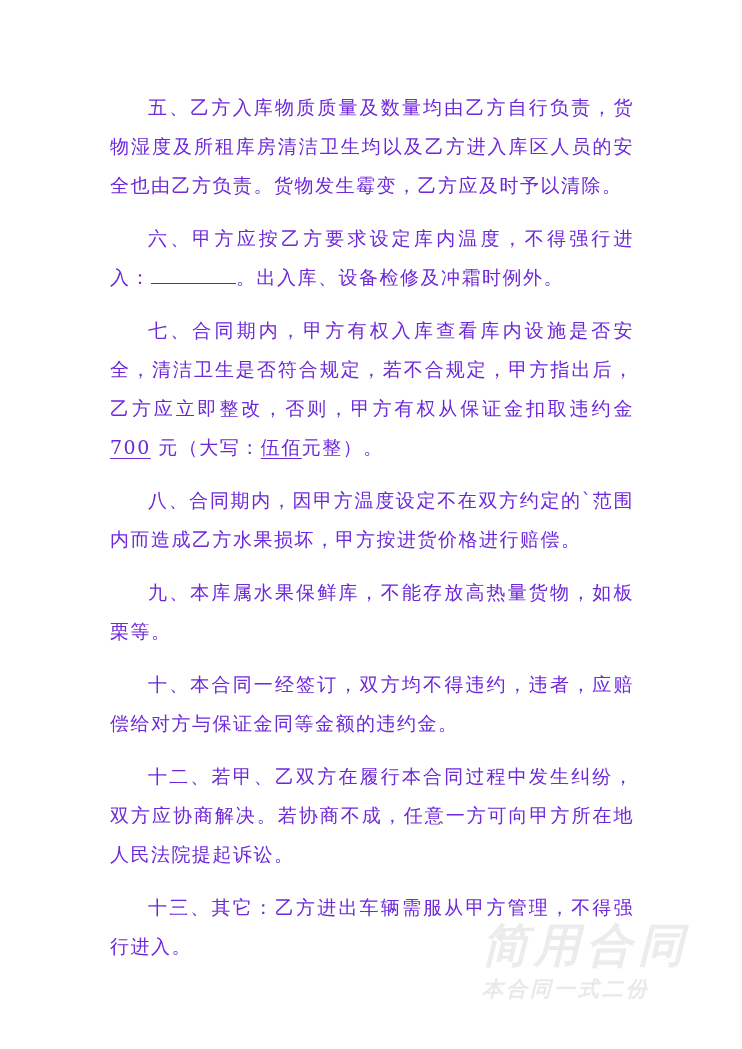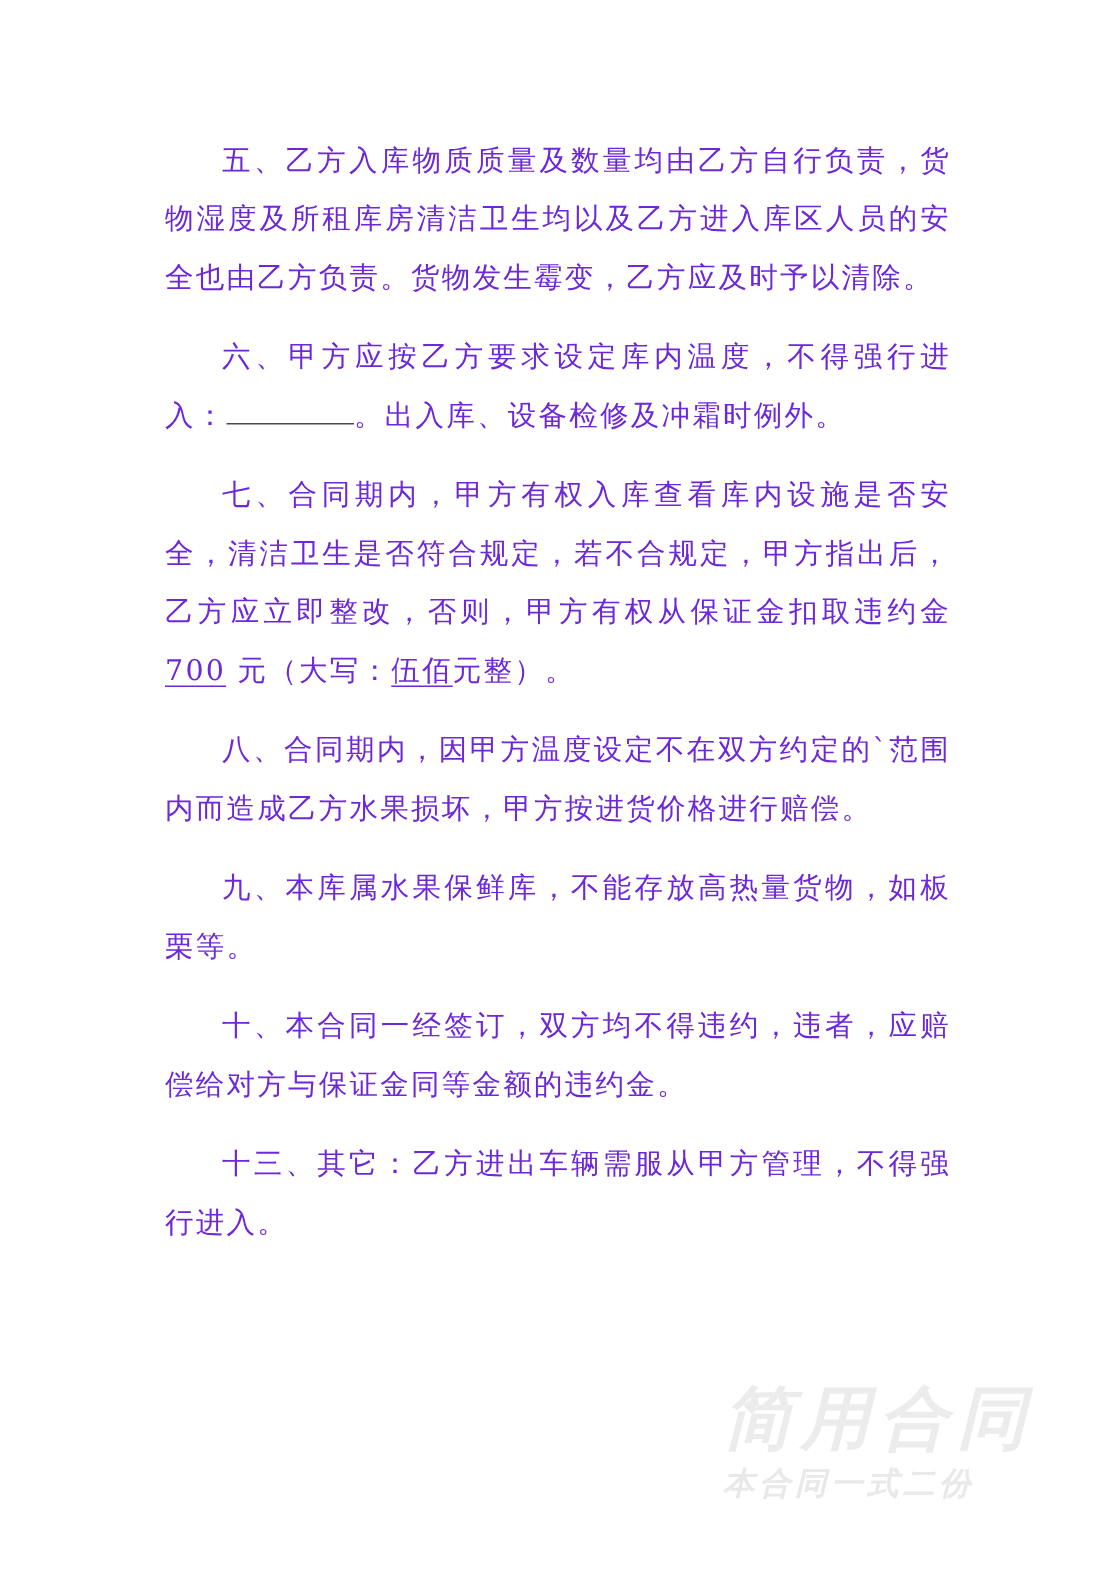--- a/index.html
+++ b/index.html
@@ -70,19 +70,20 @@
 <body>
 
 <div class="page">
   <div class="content" id="paragraphs">
       <p class="para"><span>五、乙方入库物质质量及数量均由乙方自行负责，货物湿度及所租库房清洁卫生均以及乙方进入库区人员的安全也由乙方负责。货物发生霉变，乙方应及时予以清除。</span></p>
       <p class="para"><span>六、甲方应按乙方要求设定库内温度，不得强行进入：</span><span class="blank"></span><span>。出入库、设备检修及冲霜时例外。</span></p>
       <p class="para"><span>七、合同期内，甲方有权入库查看库内设施是否安全，清洁卫生是否符合规定，若不合规定，甲方指出后，乙方应立即整改，否则，甲方有权从保证金扣取违约金 </span><span class="u">700</span><span> 元（大写：</span><span class="u">伍佰</span><span>元整）。</span></p>
       <p class="para"><span>八、合同期内，因甲方温度设定不在双方约定的`范围内而造成乙方水果损坏，甲方按进货价格进行赔偿。</span></p>
       <p class="para"><span>九、本库属水果保鲜库，不能存放高热量货物，如板栗等。</span></p>
       <p class="para"><span>十、本合同一经签订，双方均不得违约，违者，应赔偿给对方与保证金同等金额的违约金。</span></p>
+      <p class="para"><span>十二、若甲、乙双方在履行本合同过程中发生纠纷，双方应协商解决。若协商不成，任意一方可向甲方所在地人民法院提起诉讼。</span></p>
       <p class="para"><span>十三、其它：乙方进出车辆需服从甲方管理，不得强行进入。</span></p>
     </div>
   <div class="watermark">
     <div class="wm-title">简用合同</div>
     <div class="wm-sub">本合同一式二份</div>
   </div>
 </div>
 
 </body></html>

